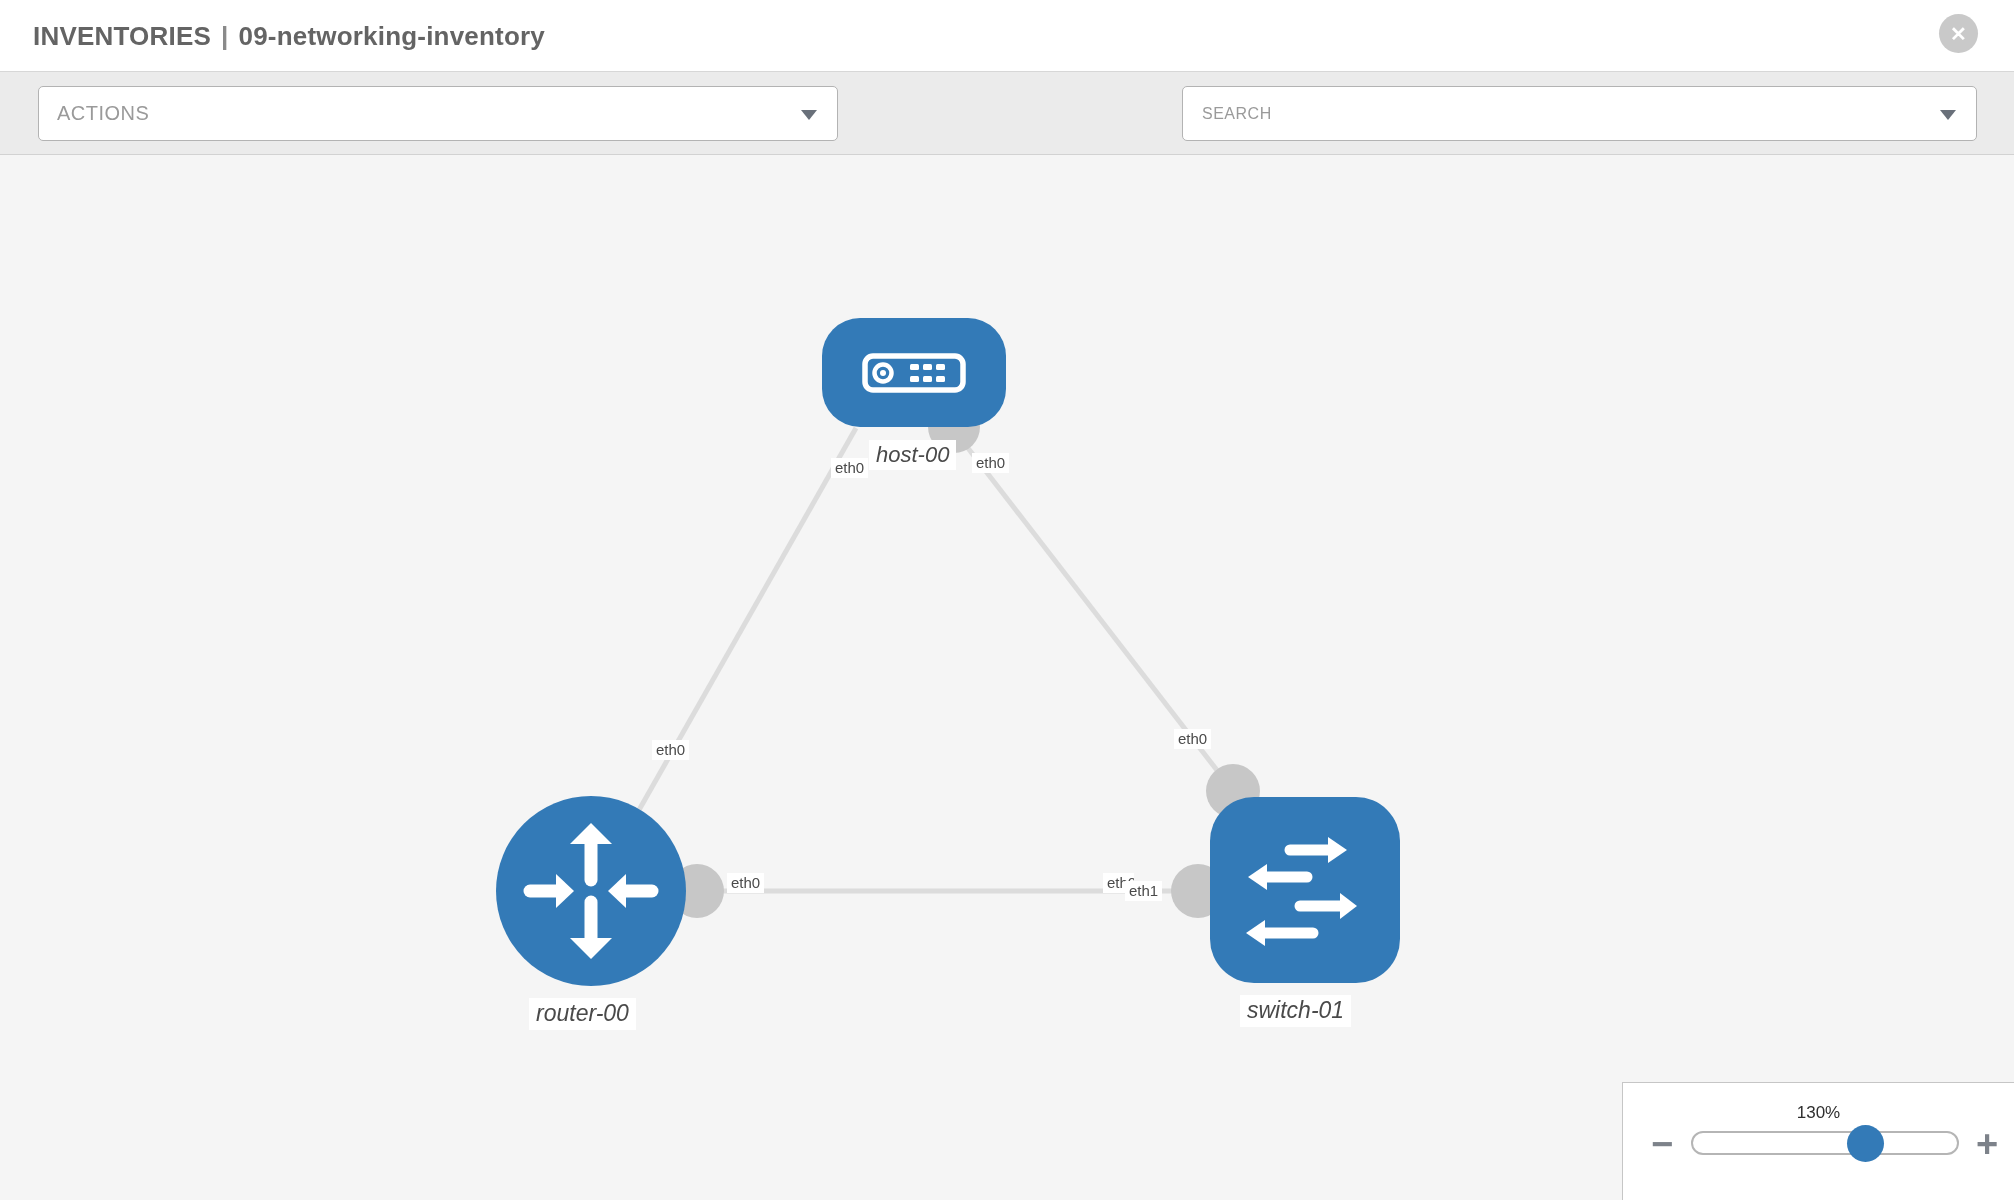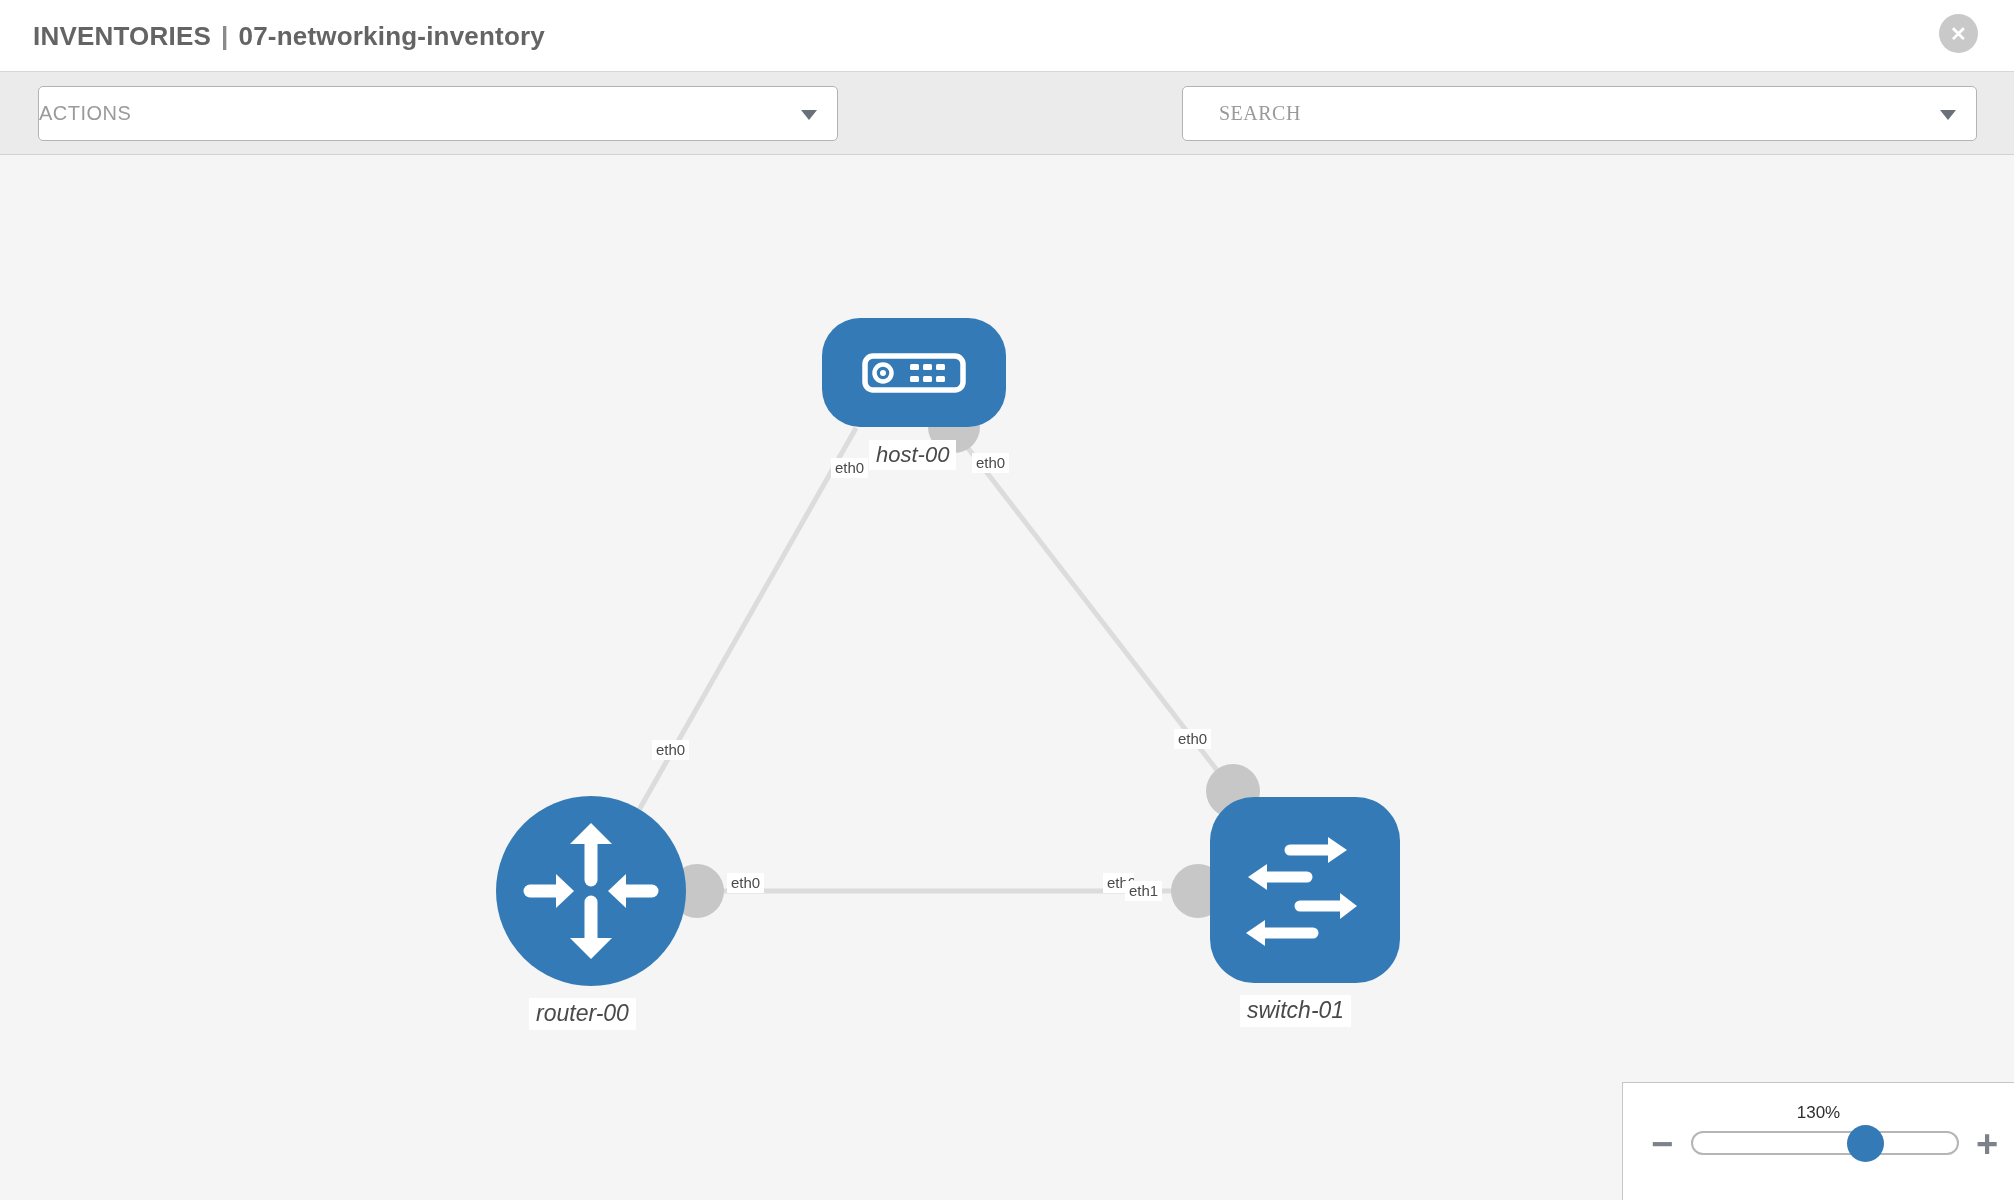--- a/index.html
+++ b/index.html
@@ -24,31 +24,31 @@
   .close-btn span{color:#ffffff;font-size:20px;font-weight:bold;line-height:1;}
   
   .toolbar{
     position:absolute;left:0;top:72px;width:2014px;height:83px;background:#ebebeb;
     border-bottom:1px solid #d2d2d2;box-sizing:border-box;
   }
   .select-box{
     position:absolute;top:14px;height:55px;background:#fff;border:1px solid #b3b3b3;
     border-radius:5px;box-sizing:border-box;display:flex;align-items:center;cursor:pointer;
   }
-  .select-box .lbl{color:#9a9a9a;font-size:20px;letter-spacing:.5px;}
+  .select-box .lbl{color:#9a9a9a;font-size:20px;padding-left:18px;letter-spacing:.5px;}
   .caret{
     position:absolute;right:20px;top:50%;margin-top:-4px;width:0;height:0;
     border-left:8px solid transparent;border-right:8px solid transparent;
     border-top:10px solid #69707a;
   }
   #actions-box{left:38px;width:800px;}
   #search-box{left:1182px;width:795px;}
   #search-box input{
-    border:none;outline:none;background:transparent;width:700px;margin-left:34px;
-    font-size:20px;color:#666;font-family:Liberation Serif, serif;letter-spacing:.5px;
+    border:none;outline:none;background:transparent;width:700px;margin-left:17px;
+    font-size:16px;color:#666;font-family:Liberation Sans, sans-serif;letter-spacing:.5px;
   }
   #search-box input::placeholder{color:#9a9a9a;opacity:1;}
   .tool-icon{position:absolute;top:99px;width:30px;height:30px;cursor:pointer;}
   .tool-icon svg{width:30px;height:30px;fill:#8b9198;}
   #wrench-btn{left:1053px;}
   #key-btn{left:1118px;}
   
   .canvas{
     position:absolute;left:0;top:155px;width:2014px;height:1045px;background:#f5f5f5;overflow:hidden;
   }
@@ -79,21 +79,21 @@
     border:2px solid #b5b5b5;border-radius:14px;box-sizing:border-box;cursor:pointer;
   }
   .zoom-handle{
     position:absolute;left:224px;top:42px;width:37px;height:37px;border-radius:50%;cursor:pointer;
   }
 </style>
 </head>
 <body>
 
 <div class="header">
-  <div class="title"><span>INVENTORIES</span><span class="sep">|</span><span>07-networking-inventory</span>
+  <div class="title"><span>INVENTORIES</span><span class="sep">|</span><span>09-networking-inventory</span>
   </div>
   <div class="close-btn">
     <span>✕</span>
   </div>
 </div>
 
 <div class="toolbar">
   <div class="select-box" id="actions-box">
     <span class="lbl">ACTIONS</span>
     <span class="caret"></span>

